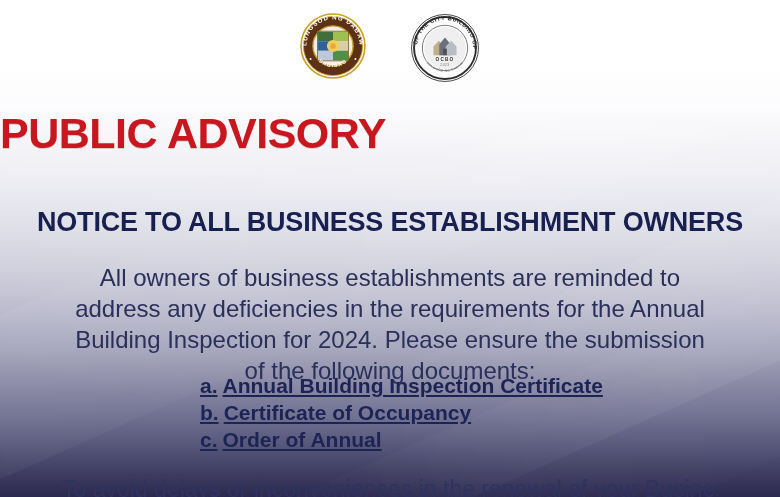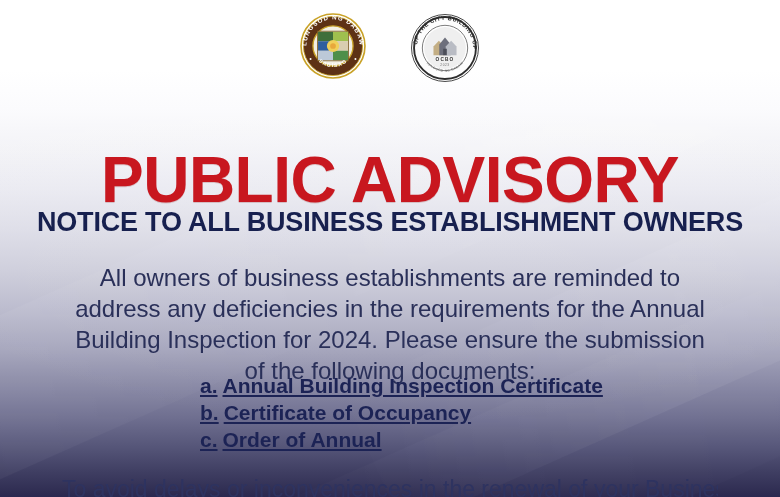--- a/index.html
+++ b/index.html
@@ -64,30 +64,29 @@
     z-index: 5;
   }
   .seal { position: relative; display: block; }
 
   
   .title {
     position: absolute;
     top: 112px;
     left: 0;
     width: 100%;
-    text-align: center;
-    font-size: 64px;
+    text-align: left;
+    font-size: 43px;
     line-height: 1;
     font-weight: 700;
     letter-spacing: -0.5px;
     color: #c8171f;
     font-family: "Liberation Sans", sans-serif;
     text-shadow: 0 1px 0 rgba(120,0,0,0.18);
     z-index: 4;
-    margin-top: 36px;
   }
   .subtitle {
     position: absolute;
     top: 208px;
     left: 0;
     width: 100%;
     text-align: center;
     font-size: 27px;
     line-height: 1.1;
     font-weight: 700;

